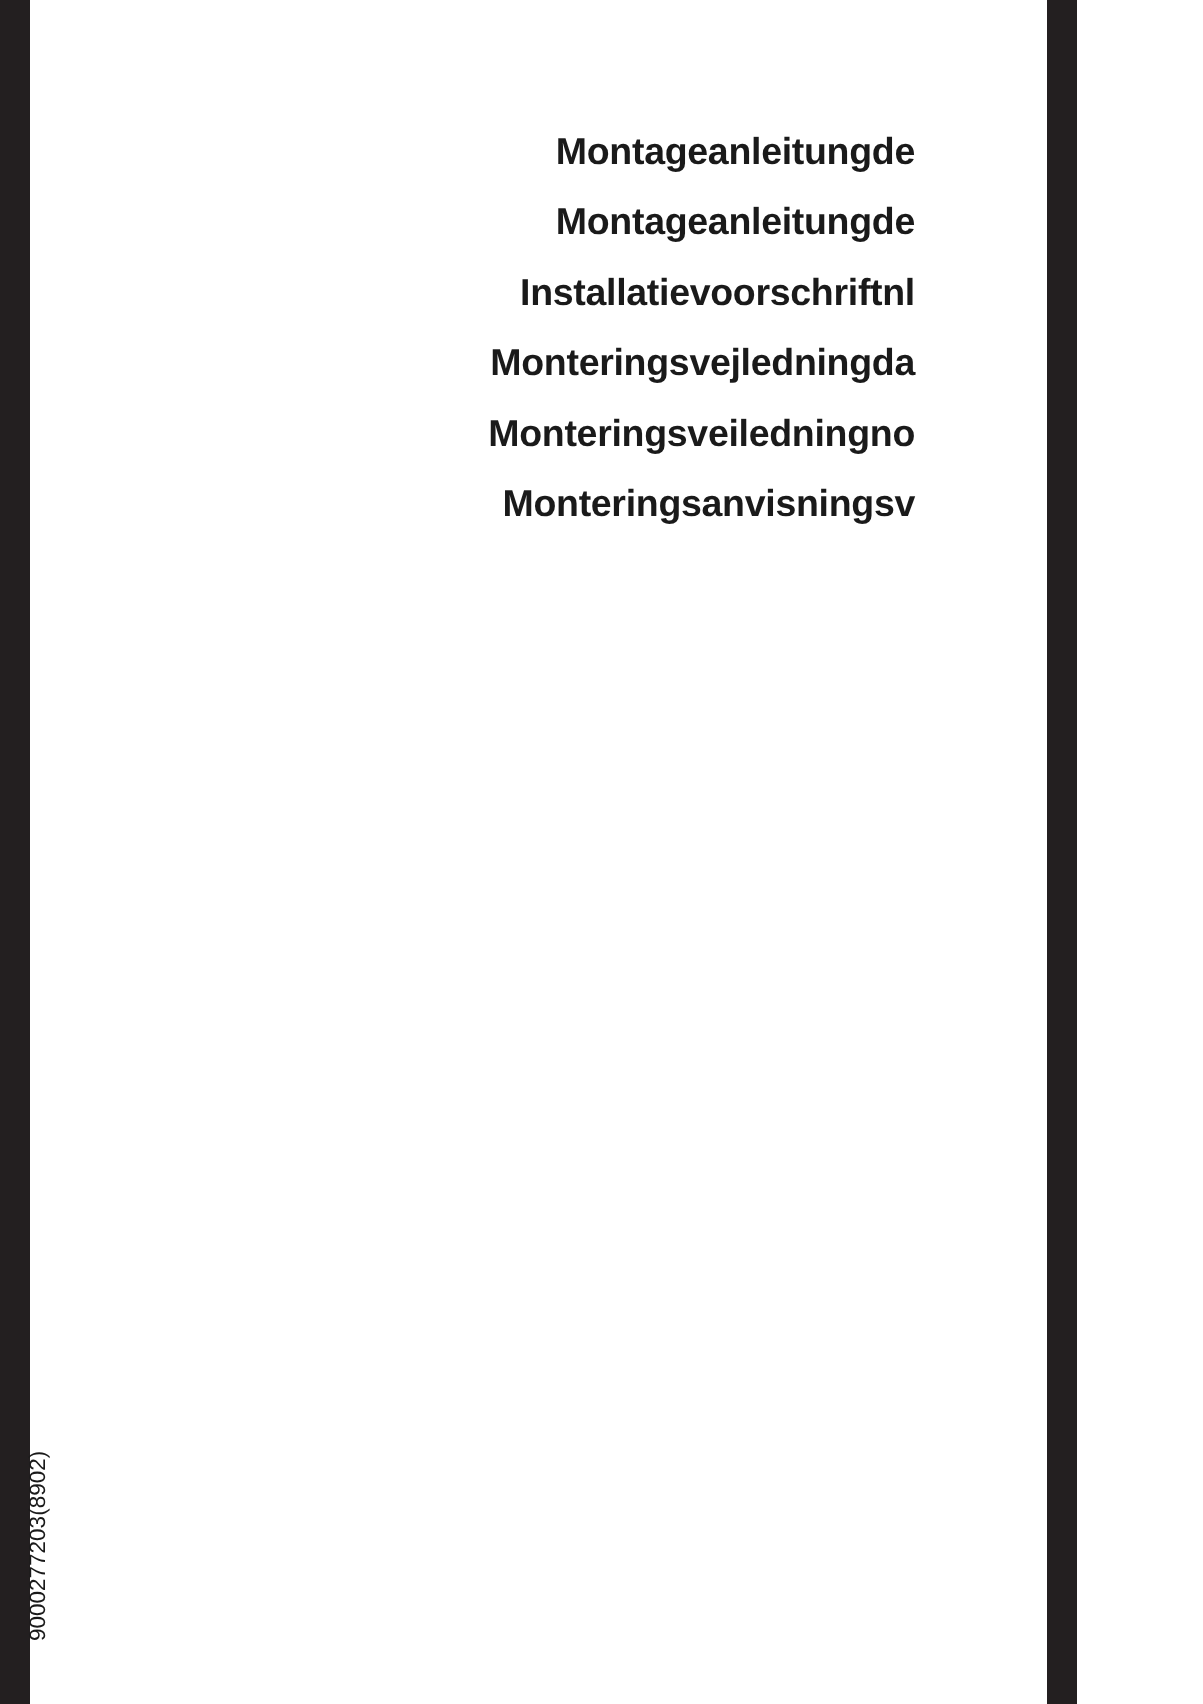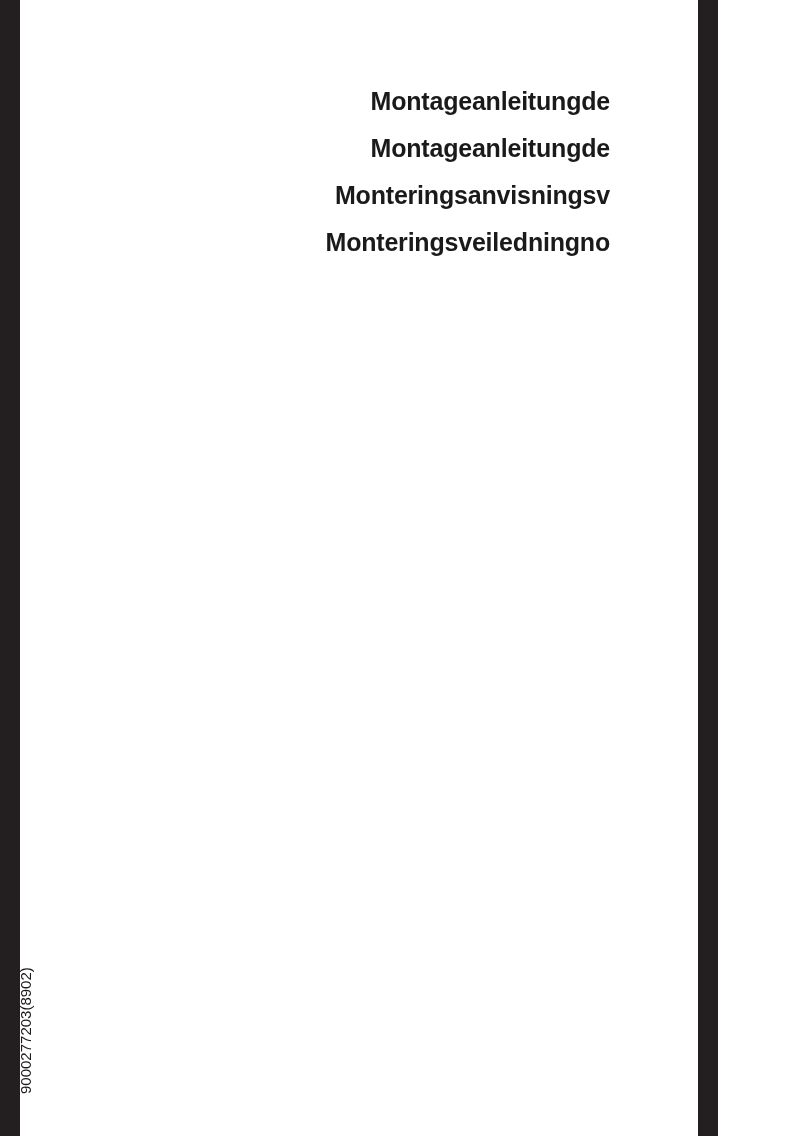--- a/index.html
+++ b/index.html
@@ -60,19 +60,21 @@
 <body>
 
 <div class="page">
 
   <div class="edge-bar left"></div>
   <div class="edge-bar right"></div>
 
   <div class="title-block">
     <div class="title-line">Montageanleitungde</div>
     <div class="title-line">Montageanleitungde</div>
+    <div class="title-line">Installatievoorschriftnl</div>
+    <div class="title-line">Monteringsvejledningda</div>
+    <div class="title-line">Monteringsveiledningno</div>
     <div class="title-line">Monteringsanvisningsv</div>
-    <div class="title-line">Monteringsveiledningno</div>
   </div>
 
   <div class="doc-code">9000277203(8902)</div>
 
 </div>
 
 </body></html>

